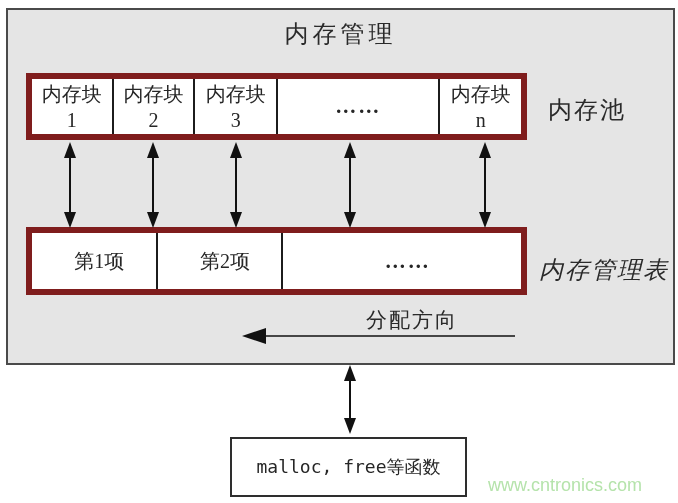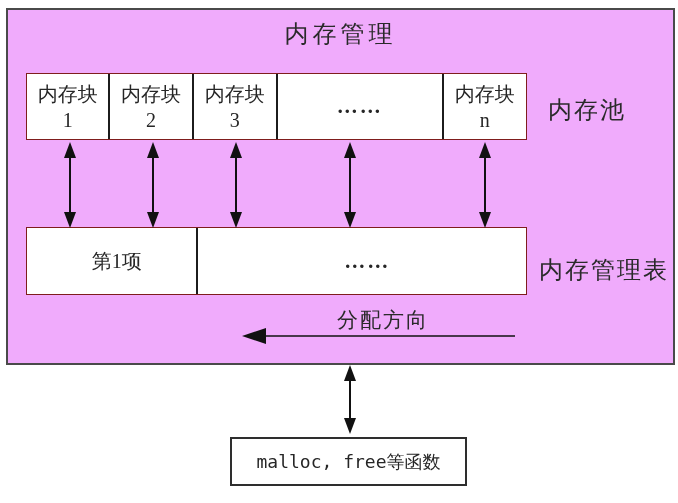--- a/index.html
+++ b/index.html
@@ -11,37 +11,37 @@
     background: #ffffff;
     font-family: "Liberation Serif", "DejaVu Serif", serif;
     color: #262626;
     overflow: hidden;
   }
   .outer-box {
     position: absolute;
     left: 6px; top: 8px;
     width: 669px; height: 357px;
     border: 2px solid #4a4a4a;
-    background: #f0abfc;
+    background: #e5e5e5;
   }
   .diagram-title {
     position: absolute;
     left: 0; top: 8px;
     width: 100%;
     text-align: center;
     font-size: 24px;
     letter-spacing: 4px;
     color: #2a2a2a;
   }
   .row {
     position: absolute;
     left: 18px;
     width: 501px;
     display: flex;
-    border: 1px solid #7f1d1d;
+    border: 6px solid #7f1d1d;
     background: #ffffff;
   }
   .row1 { top: 63px; height: 67px; }
   .row2 { top: 217px; height: 68px; }
   .cell {
     display: flex;
     flex-direction: column;
     align-items: center;
     justify-content: center;
     border-right: 2px solid #1c1c1c;
@@ -63,34 +63,34 @@
   }
   .row2 .cell { font-size: 20px; padding-left: 11px; }
   .side-label {
     position: absolute;
     font-size: 24px;
     letter-spacing: 2px;
     white-space: nowrap;
     color: #2a2a2a;
   }
   .pool-label { left: 540px; top: 84px; }
-  .table-label { left: 531px; top: 244px; }
+  .table-label { left: 531px; top: 244px; font-style: italic; }
   .alloc-label {
     position: absolute;
     left: 300px; top: 296px;
     width: 150px;
-    text-align: center;
+    text-align: right;
     font-size: 21px;
     letter-spacing: 2px;
     color: #2a2a2a;
   }
   .func-box {
     position: absolute;
     left: 230px; top: 437px;
-    width: 237px; height: 49px;
+    width: 237px; height: 60px;
     border: 2px solid #2e2e2e;
     background: #ffffff;
     display: flex;
     align-items: center;
     justify-content: center;
     font-family: "DejaVu Sans Mono", "Liberation Mono", monospace;
     font-size: 18px;
     color: #262626;
     white-space: nowrap;
   }
@@ -138,33 +138,37 @@
         <span>n</span>
       </div>
     </div>
 
     <div class="side-label pool-label">内存池</div>
 
     <div class="row row2">
       <div class="cell c1">
         <span>第1项</span>
       </div>
+      <div class="cell c2">
+        <span>第2项</span>
+      </div>
       <div class="cell cwide">
         <span class="dots-text">……</span>
       </div>
     </div>
 
     <div class="side-label table-label">内存管理表</div>
 
     <div class="alloc-label">分配方向</div>
 
   </div>
 
   <div class="func-box">malloc, free等函数</div>
 
+  <div class="watermark" style="color:#b5e3ab;">www.cntronics.com</div>
 
   <svg class="arrows-overlay" viewBox="0 0 678 503" xmlns="http://www.w3.org/2000/svg">
     <g fill="#111111" stroke="#111111" stroke-width="2">
 
       <g>
         <line x1="70" y1="156" x2="70" y2="214"></line>
         <polygon stroke="none" points="70,142 64,158 76,158"></polygon>
         <polygon stroke="none" points="70,228 64,212 76,212"></polygon>
       </g>
       <g>

